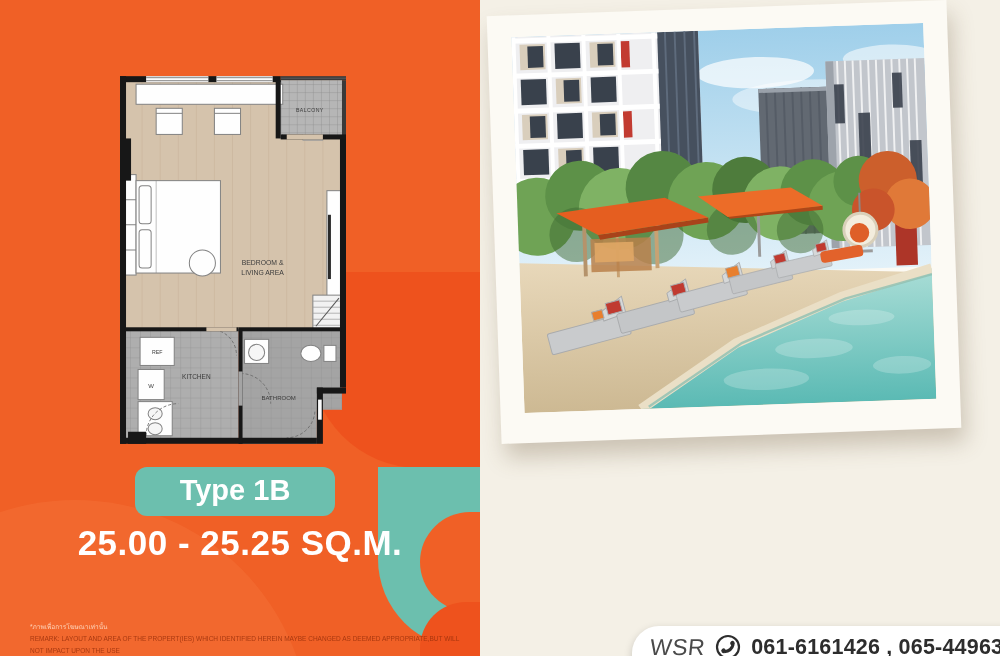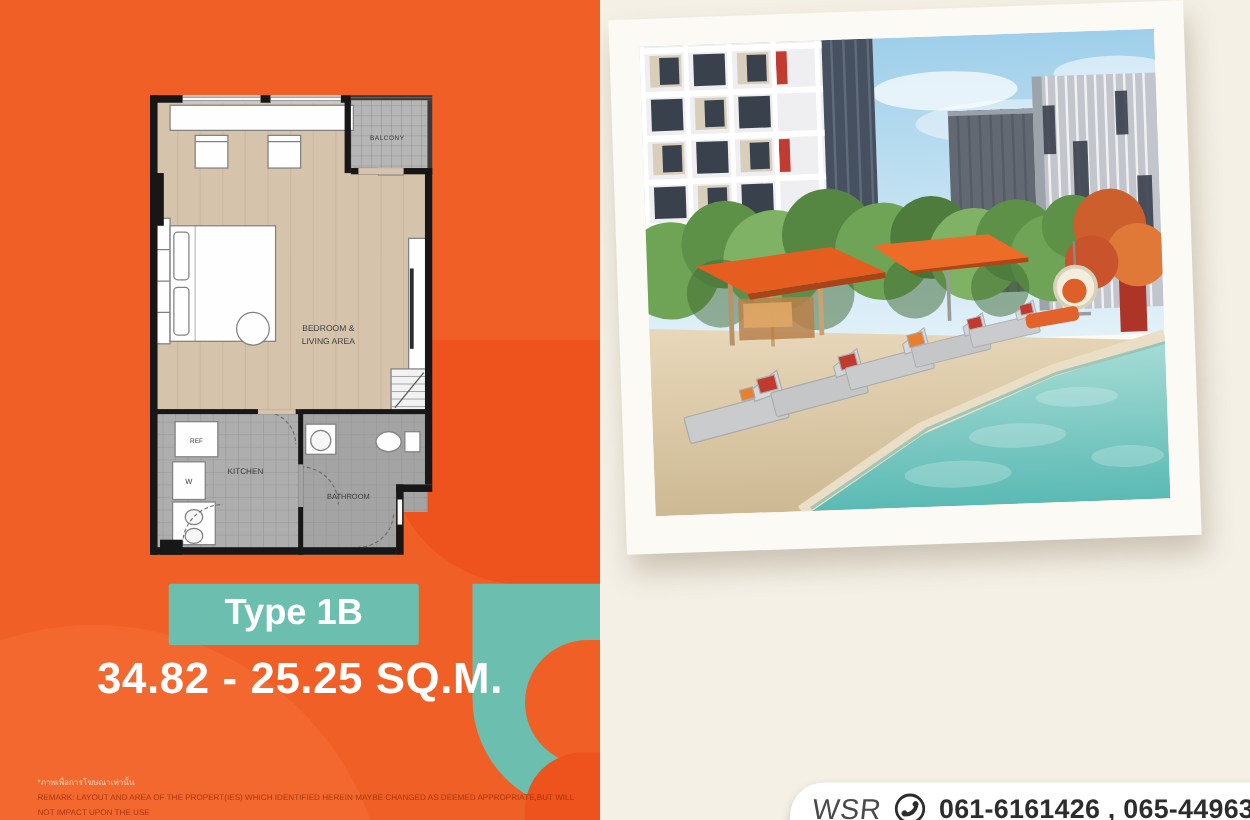--- a/index.html
+++ b/index.html
@@ -16,21 +16,21 @@
               border-radius:0 0 0 90px;}
   .decor-counter{left:420px;top:512px;width:110px;height:100px;background:#F06026;
                  border-radius:50px 0 0 50px;}
   .decor-blob{left:420px;top:602px;width:120px;height:60px;background:#EE521D;
               border-radius:46px 0 0 0;}
   .decor-curve{left:-160px;top:500px;width:470px;height:470px;border-radius:50%;
                background:rgba(255,150,95,0.16);}
   .plan-svg{position:absolute;left:120px;top:76px;width:226px;height:376px;}
   .type-badge{position:absolute;left:135px;top:467px;width:200px;height:49px;
               background:#6CBFAE;color:#FFFFFF;font-size:29px;font-weight:bold;
-              text-align:center;line-height:47px;border-radius:2px;}
+              text-align:center;line-height:47px;border-radius:12px;}
   .area-text{position:absolute;left:0;top:523px;width:480px;text-align:center;
              color:#FFFFFF;font-size:35px;font-weight:bold;letter-spacing:.5px;}
   .disclaimer{position:absolute;left:30px;top:621px;width:440px;line-height:12px;}
   .disc-th{font-size:6.5px;color:rgba(255,222,198,.9);}
   .disc-en{font-size:6.5px;color:rgba(155,48,10,.85);}
 
   
   .right-panel{position:absolute;left:480px;top:0;width:520px;height:656px;
                background:#F4F0E6;overflow:hidden;}
   .polaroid{position:absolute;left:14px;top:8px;width:460px;height:428px;
@@ -153,21 +153,21 @@
         <text x="142" y="188" font-size="6.8">BEDROOM &amp;</text>
         <text x="142" y="198" font-size="6.8">LIVING AREA</text>
         <text x="76" y="302" font-size="6.5">KITCHEN</text>
         <text x="158" y="322" font-size="6">BATHROOM</text>
         <text x="37" y="277" font-size="5.2">REF</text>
         <text x="31" y="310" font-size="6">W</text>
       </g>
     </svg>
 
     <div class="type-badge">Type 1B</div>
-    <div class="area-text">34.82 - 25.25 SQ.M.</div>
+    <div class="area-text">25.00 - 25.25 SQ.M.</div>
     <div class="disclaimer">
       <div class="disc-th">*ภาพเพื่อการโฆษณาเท่านั้น</div>
       <div class="disc-en">REMARK: LAYOUT AND AREA OF THE PROPERT(IES) WHICH IDENTIFIED HEREIN MAYBE CHANGED AS DEEMED APPROPRIATE,BUT WILL NOT IMPACT UPON THE USE</div>
     </div>
   </section>
 
   <section class="right-panel">
 
     <div class="polaroid">
       <svg class="photo" viewBox="0 0 424 386" preserveAspectRatio="none" xmlns="http://www.w3.org/2000/svg">

